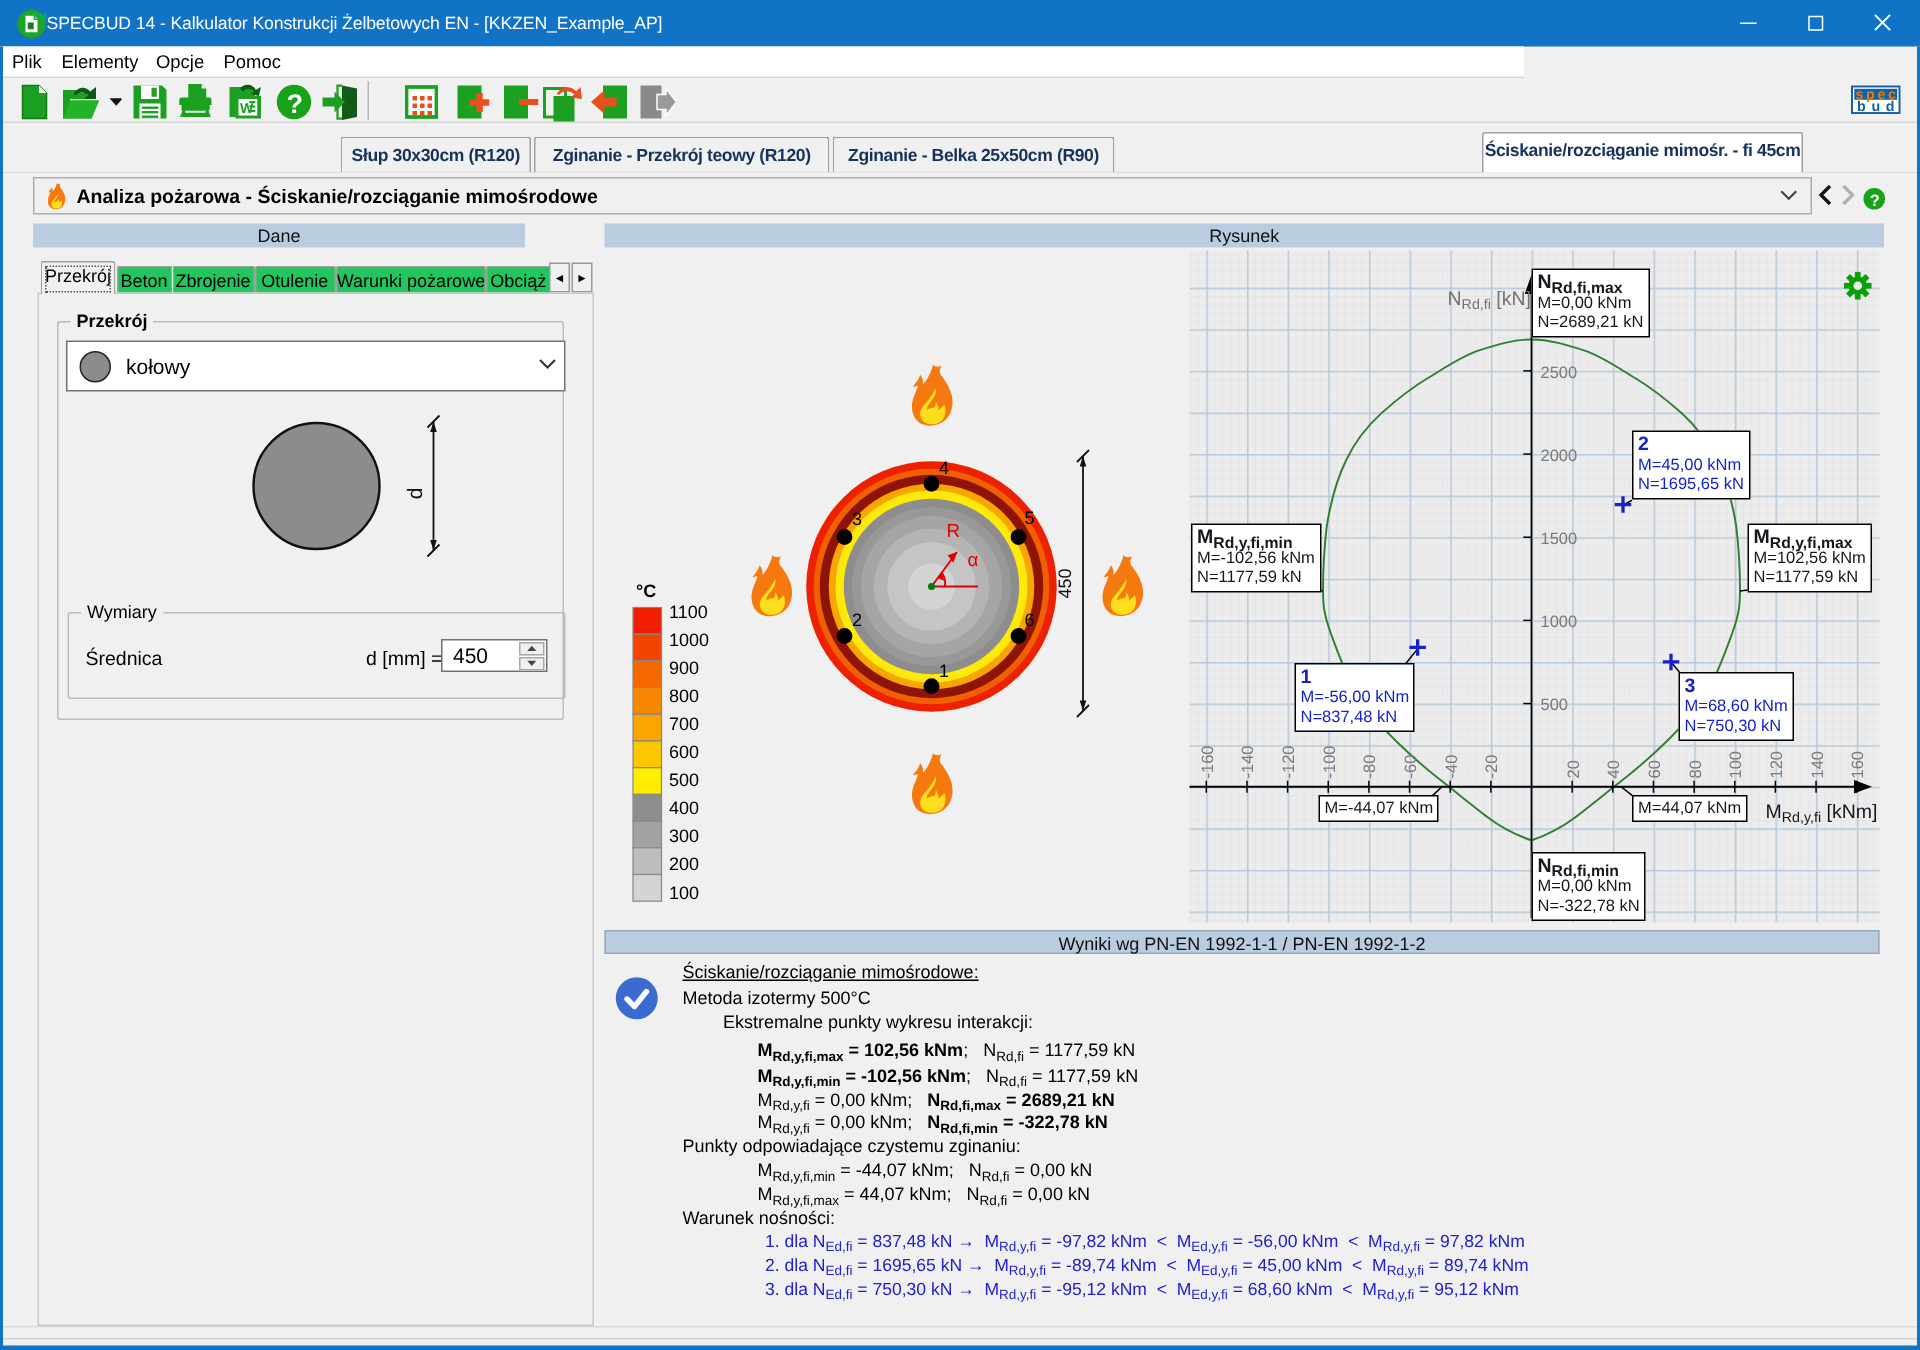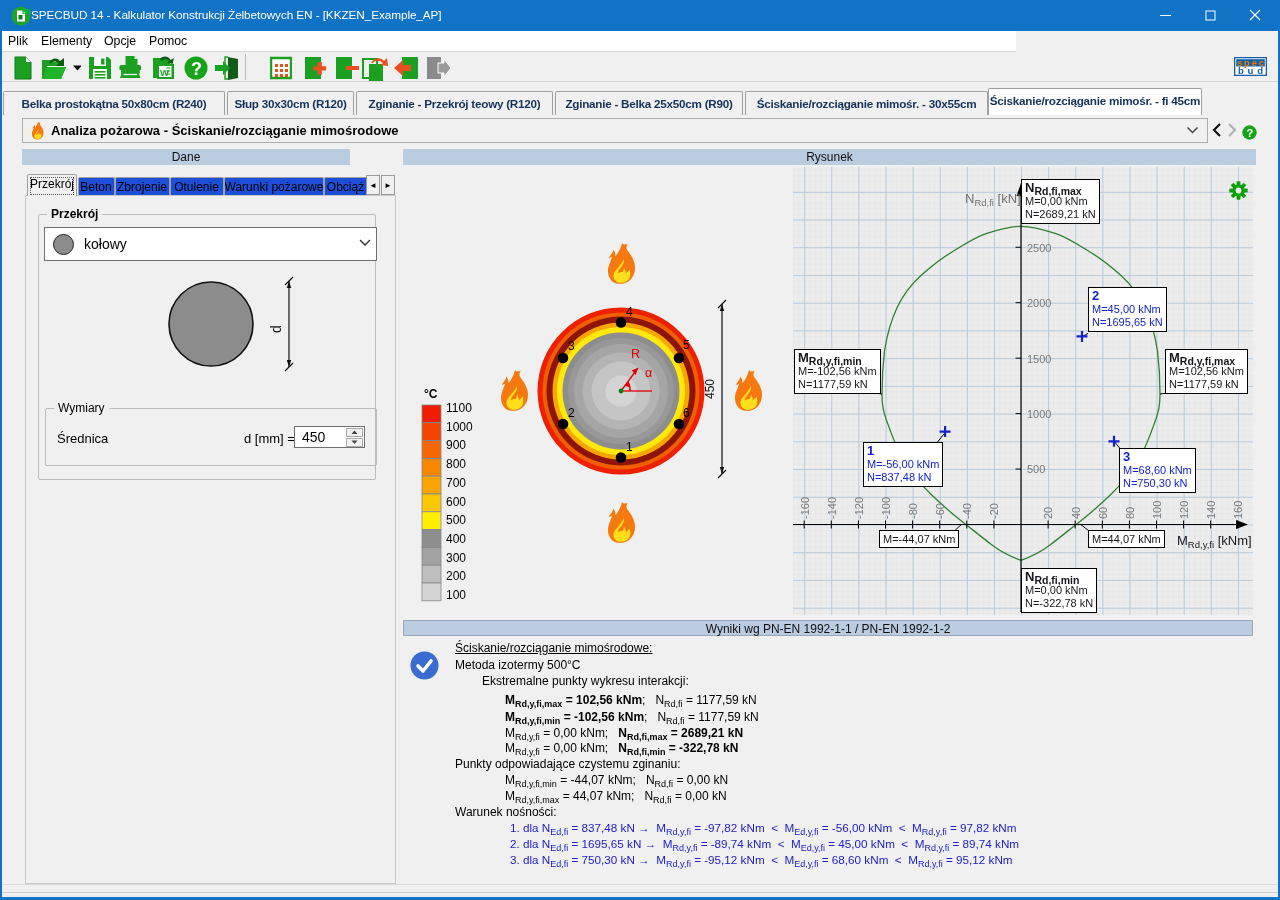--- a/index.html
+++ b/index.html
@@ -22,21 +22,21 @@
 .tab { position:absolute; top:8px; height:24px; background:#f0f0f0; border:1px solid #a0a0a0; border-bottom:none; border-radius:2px 2px 0 0; font-size:11.7px; font-weight:bold; color:#15325a; text-align:center; line-height:23px; white-space:nowrap; overflow:hidden; letter-spacing:-0.25px; }
 .tab.active { top:5px; height:27px; background:#ffffff; z-index:3; }
 #tabline { position:absolute; left:0px; top:31.5px; width:1276px; height:1px; background:#a0a0a0; }
 
 #main { left:0; top:115px; width:1280px; height:785px; background:#f0f0f0; }
 
 #combarrow { left:22px; top:3px; width:1186px; height:25px; background:#f0f0f0; border:1px solid #adadad; }
 #combarrow .txt { position:absolute; left:28px; top:4px; font-size:13px; font-weight:bold; color:#000; }
 
 .hdr { height:16px; background:#b9cce0; font-size:12px; color:#111; text-align:center; line-height:16px; }
-.ltab { position:absolute; height:19px; background:#1d4ed8; border:1px solid #a0a0a0; border-bottom:none; border-radius:2px 2px 0 0; font-size:12px; color:#000; text-align:center; line-height:18px; white-space:nowrap; overflow:hidden; }
+.ltab { position:absolute; height:19px; background:#22c55e; border:1px solid #a0a0a0; border-bottom:none; border-radius:2px 2px 0 0; font-size:12px; color:#000; text-align:center; line-height:18px; white-space:nowrap; overflow:hidden; }
 .ltab.active { height:22px; background:#f0f0f0; z-index:3; }
 .group { position:absolute; border:1px solid #bcbcbc; border-radius:2px; }
 .group > .glabel { position:absolute; left:8px; top:-8px; background:#f0f0f0; padding:0 4px; font-size:12px; }
 
 .rline { position:absolute; font-size:12px; color:#000; white-space:nowrap; }
 .rline sub { font-size:9px; vertical-align:-3px; line-height:0; }
 .blue { color:#2020cc; font-size:11.7px !important; }
 </style>
 </head>
 <body>
@@ -205,25 +205,23 @@
         <rect x="0.5" y="0.5" width="32" height="18" fill="#fff" stroke="#1260a8" stroke-width="1.6"></rect>
         <rect x="2.2" y="2.2" width="28.6" height="7.3" fill="#1260a8"></rect>
         <text x="3" y="9.2" font-size="9.5" font-weight="bold" fill="#f07800" font-family="Liberation Sans" textLength="27">spec</text>
         <text x="4" y="16.8" font-size="9.5" font-weight="bold" fill="#1260a8" font-family="Liberation Sans" textLength="25">bud</text>
       </svg>
     </div>
 </div>
 
 <div class="abs" id="tabstrip">
 <div id="tabline"></div>
-<div class="tab" style="left:1px; width:222px;">Belka prostokątna 50x80cm (R240)</div>
 <div class="tab" style="left:225px; width:127px;">Słup 30x30cm (R120)</div>
 <div class="tab" style="left:354px; width:197px;">Zginanie - Przekrój teowy (R120)</div>
 <div class="tab" style="left:553px; width:188px;">Zginanie - Belka 25x50cm (R90)</div>
-<div class="tab" style="left:743px; width:243px;">Ściskanie/rozciąganie mimośr. - 30x55cm</div>
 <div class="tab active" style="left:986px; width:214px;">Ściskanie/rozciąganie mimośr. - fi 45cm</div>
 </div>
 
 <div class="abs" id="main"></div>
 <div class="abs" style="left:0;top:31px;width:2px;height:869px;background:#1173c5;"></div>
 <div class="abs" style="left:1278px;top:31px;width:2px;height:869px;background:#1173c5;"></div>
 <div class="abs" style="left:2px;top:884px;width:1276px;height:1px;background:#dadada;"></div>
 <div class="abs" style="left:2px;top:892px;width:1276px;height:1px;background:#cfcfcf;"></div>
 <div class="abs" style="left:0;top:897px;width:1280px;height:3px;background:#1173c5;"></div>
 <svg width="0" height="0" style="position:absolute;">

